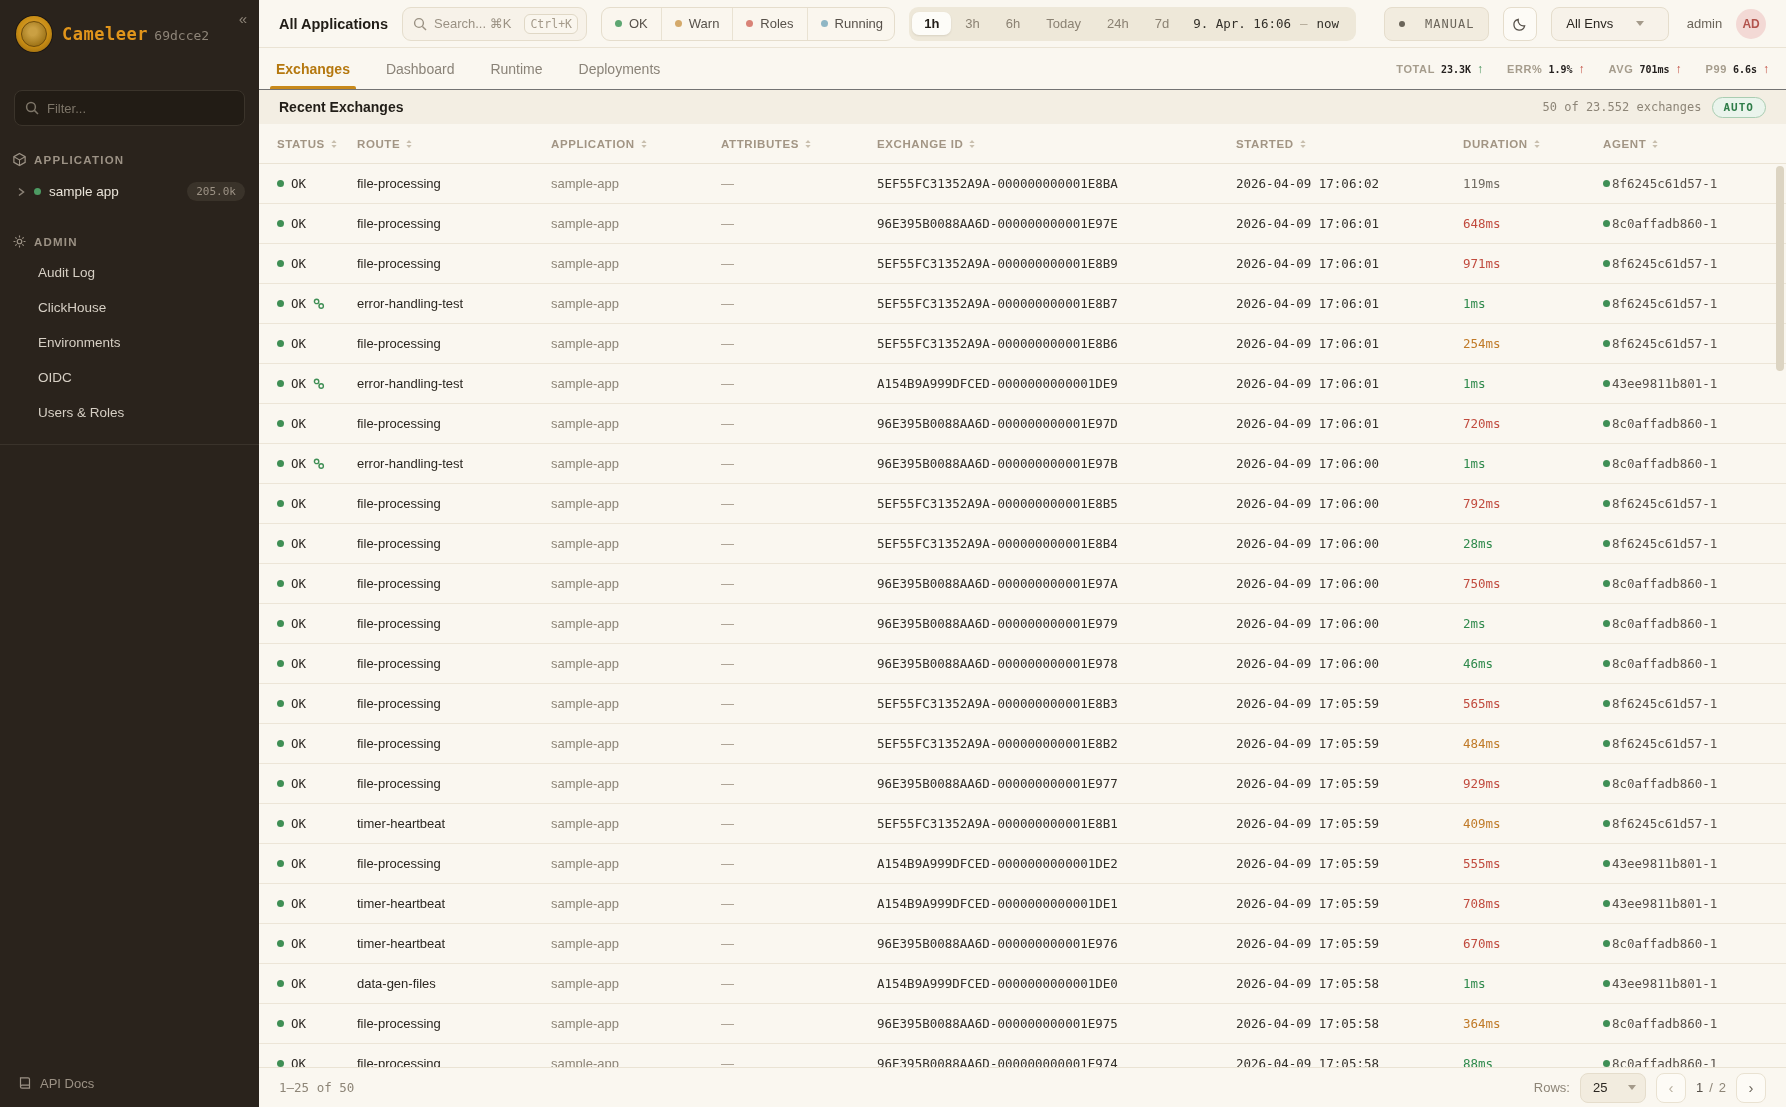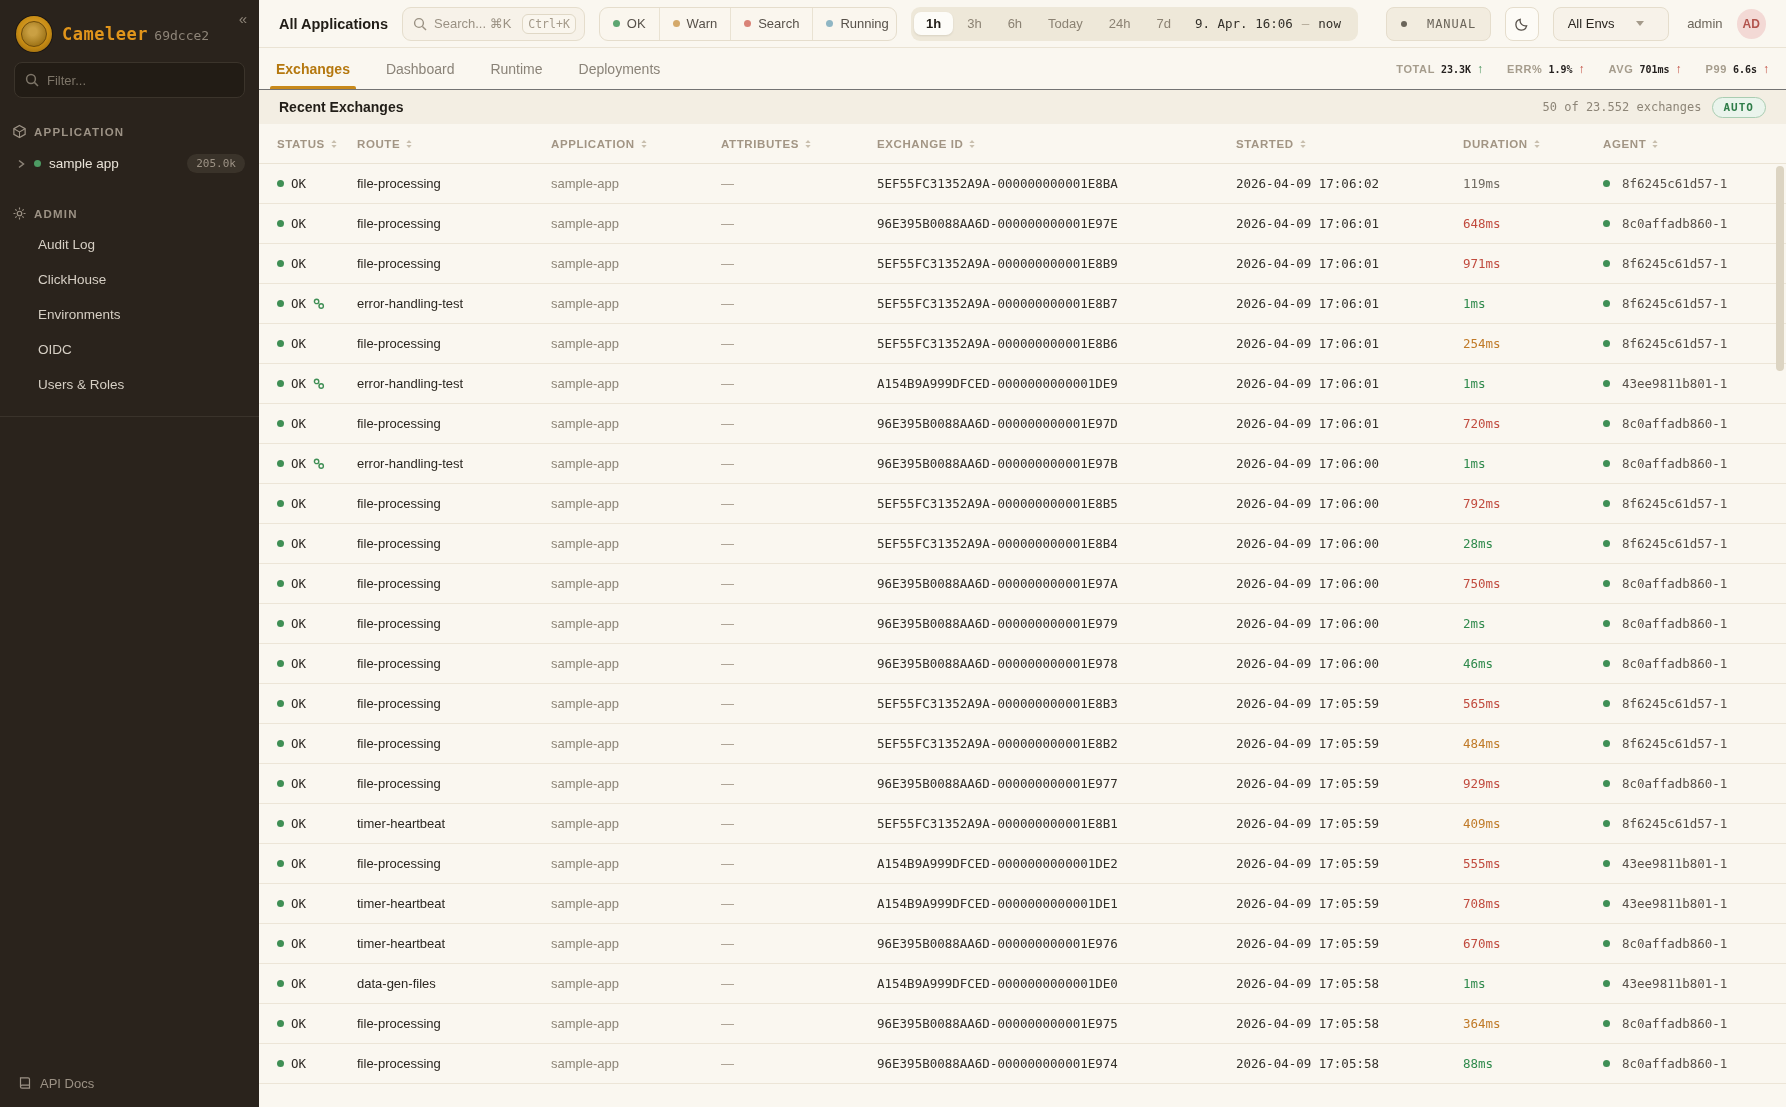--- a/index.html
+++ b/index.html
@@ -7,21 +7,21 @@
   body { display:flex; font-family:"Liberation Sans", sans-serif; background:#faf7f0; color:#2a2620; }
 
   
   .sidebar { width:259px; min-width:259px; background:#2a231c; color:#cfc8bc; display:flex; flex-direction:column; position:relative; }
   .side-head { display:flex; align-items:center; gap:10px; padding:16px 16px 10px 16px; position:relative; }
   .logo-mark { width:36px; height:36px; border-radius:50%; background:radial-gradient(circle at 50% 42%, #e2a83c 0%, #c88d14 55%, #8a5e0d 100%); display:flex; align-items:center; justify-content:center; box-shadow:0 0 0 1px #1d1711; }
   .logo-inner { width:26px; height:26px; border-radius:50%; border:1.5px solid #6e4c0c; background:radial-gradient(circle at 45% 40%, #caa043 20%, #9a6f12 80%); }
   .logo-title { font-family:"DejaVu Sans Mono", monospace; font-weight:bold; font-size:17px; color:#e1951b; letter-spacing:.5px; }
   .logo-suffix { font-family:"DejaVu Sans Mono", monospace; font-size:13px; color:#8d8478; margin-left:2px; }
   .collapse-btn { position:absolute; right:12px; top:10px; color:#8d8478; font-size:15px; cursor:pointer; }
-  .filter-wrap { margin:0 14px 8px 14px; height:36px; background:#221c15; border:1px solid #3b342b; border-radius:8px; display:flex; align-items:center; gap:8px; padding:0 10px; }
+  .filter-wrap { margin:28px 14px 8px 14px; height:36px; background:#221c15; border:1px solid #3b342b; border-radius:8px; display:flex; align-items:center; gap:8px; padding:0 10px; }
   .filter-wrap svg { flex:0 0 auto; }
   .filter-input { background:transparent; border:none; outline:none; color:#b9b1a4; font-size:13px; width:100%; font-family:"Liberation Sans",sans-serif; }
   .filter-input::placeholder { color:#7d7568; }
   .section-head { display:flex; align-items:center; gap:7px; padding:18px 16px 6px 12px; color:#9c9285; font-size:11.5px; font-weight:bold; letter-spacing:1.2px; }
   .app-row { display:flex; align-items:center; gap:8px; padding:9px 14px 9px 16px; cursor:pointer; }
   .app-row .chev { color:#8d8478; }
   .dot { width:7px; height:7px; border-radius:50%; display:inline-block; }
   .dot-green { background:#4d9b63; }
   .app-label { color:#e9e3d8; font-size:13.5px; flex:1; }
   .count-pill { background:#3a332a; color:#9c9285; font-family:"DejaVu Sans Mono",monospace; font-size:11px; border-radius:10px; padding:3px 9px; }
@@ -78,21 +78,21 @@
   .rows-viewport { flex:1; overflow:hidden; position:relative; }
   .trow { height:40px; border-bottom:1px solid #ece5d7; cursor:pointer; }
   .cell { font-size:13px; color:#33302a; white-space:nowrap; overflow:hidden; }
   .status-cell { display:flex; align-items:center; gap:7px; font-family:"DejaVu Sans Mono",monospace; font-size:12.5px; color:#2c2824; }
   .route-cell { color:#2b2721; }
   .app-cell { color:#8d8577; }
   .attr-cell { color:#a49a8a; }
   .id-cell,.started-cell { font-family:"DejaVu Sans Mono",monospace; font-size:12.5px; color:#33302a; }
   .dur-cell { font-family:"DejaVu Sans Mono",monospace; font-size:12.5px; }
   .tone-default { color:#6f6960; } .tone-green { color:#2f8a4c; } .tone-orange { color:#c07a28; } .tone-red { color:#c14b3e; }
-  .agent-cell { display:flex; align-items:center; gap:12px; font-family:"DejaVu Sans Mono",monospace; font-size:12.5px; color:#57514a; }
+  .agent-cell { display:flex; align-items:center; gap:2px; font-family:"DejaVu Sans Mono",monospace; font-size:12.5px; color:#57514a; }
 
   .scrollbar-track { position:absolute; top:0; right:2px; width:8px; bottom:0; }
   .scrollbar-thumb { position:absolute; top:2px; right:0; width:8px; height:205px; border-radius:4px; background:#dcd4c2; }
 
   .tfoot { height:40px; border-top:1px solid #eae3d4; display:flex; align-items:center; padding:0 20px; background:#faf7f0; }
   .range-text { font-family:"DejaVu Sans Mono",monospace; font-size:12.5px; color:#8d8577; }
   .foot-right { margin-left:auto; display:flex; align-items:center; gap:10px; }
   .rows-label { font-size:13px; color:#8d8577; }
   .rows-select { display:flex; align-items:center; justify-content:space-between; background:#f2ecdf; border:1px solid #e5ddcc; border-radius:8px; height:30px; width:66px; padding:0 9px 0 12px; font-size:13px; color:#2a2620; cursor:pointer; }
   .page-btn { width:30px; height:30px; border:1px solid #e9e2d2; border-radius:8px; background:#fdfbf6; color:#b9b0a0; display:flex; align-items:center; justify-content:center; font-size:15px; cursor:pointer; }
@@ -181,21 +181,21 @@
         <div class="seg-item">
           <span class="dot" style="background: rgb(93, 166, 113);"></span>
           <span>OK</span>
         </div>
         <div class="seg-item">
           <span class="dot" style="background: rgb(212, 169, 106);"></span>
           <span>Warn</span>
         </div>
         <div class="seg-item">
           <span class="dot" style="background: rgb(217, 131, 119);"></span>
-          <span>Search</span>
+          <span>Roles</span>
         </div>
         <div class="seg-item">
           <span class="dot" style="background: rgb(143, 182, 196);"></span>
           <span>Running</span>
         </div>
       </div>
     <div class="time-group">
       <div id="time-ranges" style="display:flex;gap:2px;">
           <div class="range-chip active">1h</div>
           <div class="range-chip">3h</div>
@@ -707,13 +707,30 @@
             <span class="dot" style="background: rgb(63, 143, 85);"></span>
             <span>8c0affadb860-1</span>
           </div>
         </div>
       </div>
     <div class="scrollbar-track">
       <div class="scrollbar-thumb"></div>
     </div>
   </div>
 
+  <div class="tfoot">
+    <span class="range-text">1–25 of 50</span>
+    <div class="foot-right">
+      <span class="rows-label">Rows:</span>
+      <div class="rows-select">
+        <span>25</span>
+        <span class="caret"></span>
+      </div>
+      <div class="page-btn">‹</div>
+      <div class="page-ind">
+        <span class="cur">1</span>
+        <span>/</span>
+        <span>2</span>
+      </div>
+      <div class="page-btn enabled">›</div>
+    </div>
+  </div>
 </main>
 
 </body></html>

